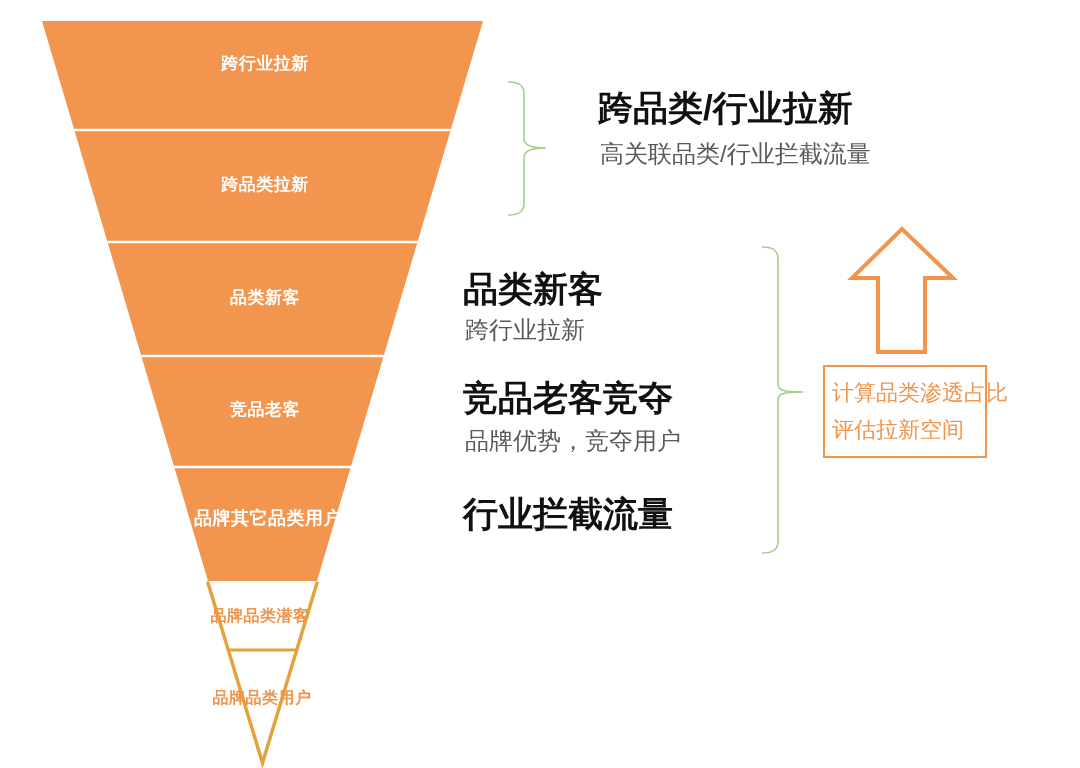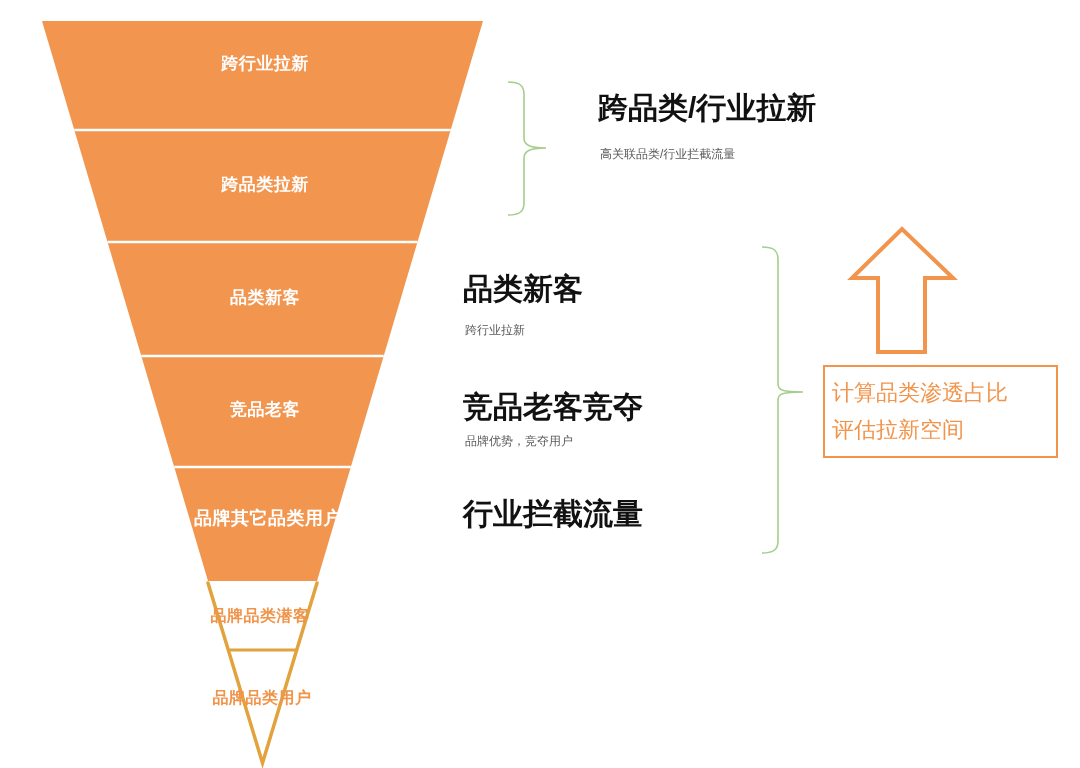--- a/index.html
+++ b/index.html
@@ -6,27 +6,27 @@
   .canvas{
     position:relative;width:1080px;height:768px;background:#ffffff;overflow:hidden;
     font-family:"Liberation Sans","DejaVu Sans",sans-serif;
   }
   .abs{position:absolute;}
   
   .flabel{font-family:"Liberation Sans","DejaVu Sans",sans-serif;font-weight:700;font-size:17px;fill:#ffffff;letter-spacing:.5px;}
   .flabel-wide{font-size:18px;}
   .flabel-orange{font-family:"Liberation Sans","DejaVu Sans",sans-serif;font-weight:700;font-size:16px;fill:#F0944A;letter-spacing:.5px;}
   
-  .h{position:absolute;left:463px;font-size:30px;font-weight:700;color:#111111;line-height:34px;white-space:nowrap;}
-  .sub{position:absolute;left:465px;font-size:12px;font-weight:400;color:#595959;line-height:24px;white-space:nowrap;}
+  .h{position:absolute;left:463px;font-size:35px;font-weight:700;color:#111111;line-height:34px;white-space:nowrap;}
+  .sub{position:absolute;left:465px;font-size:24px;font-weight:400;color:#595959;line-height:24px;white-space:nowrap;}
   .h-top{left:598px;}
   .sub-top{left:600px;}
   
   .callout{
-    position:absolute;left:823px;top:365px;width:235px;height:93px;
+    position:absolute;left:823px;top:365px;width:164px;height:93px;
     border:2.5px solid #F2944B;box-sizing:border-box;
     display:flex;flex-direction:column;justify-content:space-evenly;
     padding-left:7px;
   }
   .callout-line{font-size:22px;font-weight:500;color:#F2944B;line-height:1;white-space:nowrap;}
   svg{display:block;}
 </style>
 </head>
 <body>
 
@@ -60,21 +60,21 @@
   <svg class="abs" style="left:500px;top:70px" width="60" height="160" viewBox="0 0 60 160">
     <path d="M8,12 C20,12 24,16 24,24 L24,68 C24,74 28,78 46,78 C28,78 24,82 24,88 L24,133 C24,141 20,145 8,145" fill="none" stroke="#A6CE8C" stroke-width="1.6"></path>
   </svg>
 
   <div class="h h-top" style="top:91px">跨品类/行业拉新</div>
   <div class="sub sub-top" style="top:142px">高关联品类/行业拦截流量</div>
 
   <div class="h" style="top:272px">品类新客</div>
   <div class="sub" style="top:318px">跨行业拉新</div>
 
-  <div class="h" style="top:390px">竞品老客竞夺</div>
+  <div class="h" style="top:381px">竞品老客竞夺</div>
   <div class="sub" style="top:429px">品牌优势，竞夺用户</div>
 
   <div class="h" style="top:497px">行业拦截流量</div>
 
   <svg class="abs" style="left:750px;top:235px" width="70" height="330" viewBox="0 0 70 330">
     <path d="M12,12 C24,12 28,16 28,24 L28,149 C28,155 32,157 53,157 C32,157 28,159 28,165 L28,306 C28,314 24,318 12,318" fill="none" stroke="#A6CE8C" stroke-width="1.6"></path>
   </svg>
 
   <svg class="abs" style="left:840px;top:220px" width="125" height="140" viewBox="0 0 125 140">
     <path d="M62,9 L12,58 L38,58 L38,132 L85,132 L85,58 L113,58 Z" fill="none" stroke="#F2944B" stroke-width="4" stroke-linejoin="miter"></path>

